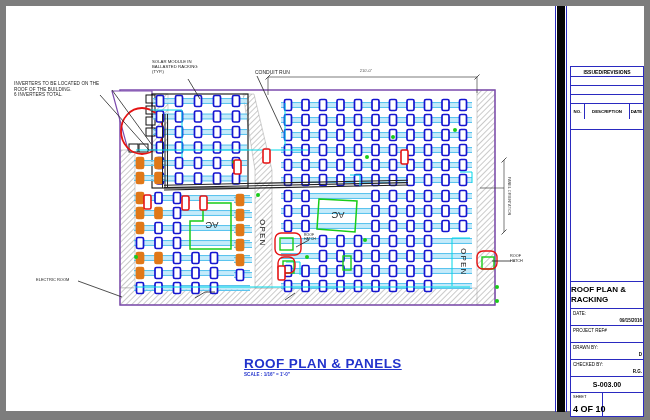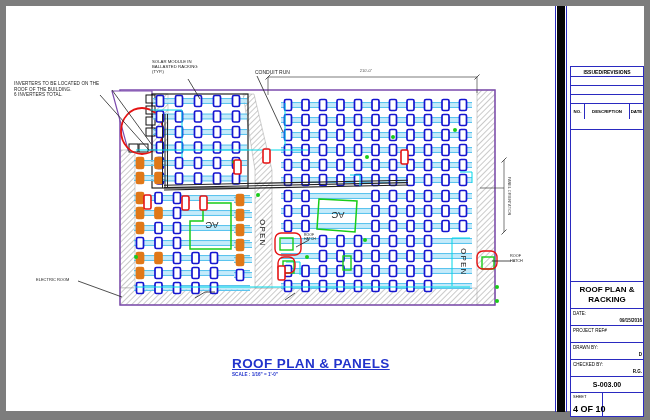--- a/index.html
+++ b/index.html
@@ -17,27 +17,27 @@
   .blueline-v { position:absolute; top:6px; width:1px; height:406px; background:#2a2ac0; }
   #tb { position:absolute; left:570px; top:6px; width:74px; height:406px; font-family:"Liberation Sans",sans-serif; }
   .tb-box { position:absolute; border:1px solid #2a2ac0; background:#fff; }
   .tb-row { border-bottom:1px solid #2a2ac0; position:relative; }
   .tb-label { position:absolute; left:2px; top:2px; font-size:4.5px; color:#000; }
   .tb-value { position:absolute; right:1px; bottom:2px; font-size:4.5px; color:#000; font-weight:bold; white-space:nowrap; }
   .revrow { height:9px; border-bottom:1px solid #2a2ac0; }
   #rev-head { font-size:5px; font-weight:bold; text-align:center; border-bottom:1px solid #2a2ac0; height:10px; line-height:10px; }
   #rev-cols { display:flex; height:15px; font-size:4.4px; font-weight:bold; }
   #rev-cols > div { border-right:1px solid #2a2ac0; display:flex; align-items:center; justify-content:center; overflow:hidden; }
-  #tb-title { font-size:8px; font-weight:bold; text-align:center; padding-top:3px; line-height:10px; color:#000; }
+  #tb-title { font-size:8px; font-weight:bold; text-align:left; padding-top:3px; line-height:10px; color:#000; }
   #tb-sn { font-size:7px; font-weight:bold; text-align:center; line-height:16px; }
   #tb-sheetcell { position:absolute; left:0; top:0; width:32px; height:100%; border-right:1px solid #2a2ac0; }
   #tb-sheet-word { position:absolute; left:2px; top:1px; font-size:4px; }
   #tb-sheet-num { position:absolute; left:2px; bottom:2px; font-size:9px; font-weight:bold; white-space:nowrap; }
   
-  #dwg-title { position:absolute; left:232px; top:356px; width:170px; color:#2233cc; }
+  #dwg-title { position:absolute; left:244px; top:356px; width:170px; color:#2233cc; }
   #dwg-title .t { font-size:13.5px; font-weight:bold; text-decoration:underline; letter-spacing:0.4px; white-space:nowrap; }
   #dwg-title .s { font-size:4.6px; font-weight:bold; margin-top:1px; }
   
   .note { color:#222; }
 </style>
 </head>
 <body>
 
 <div id="frame">
   <div id="sheet"></div>

